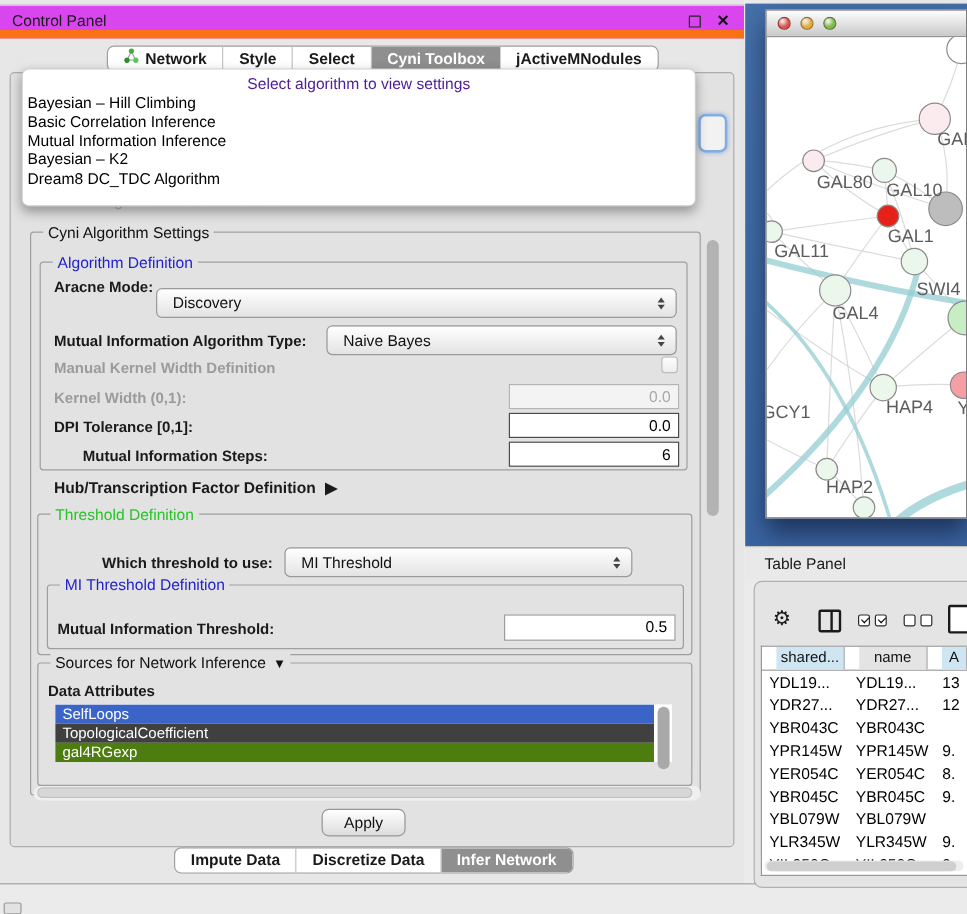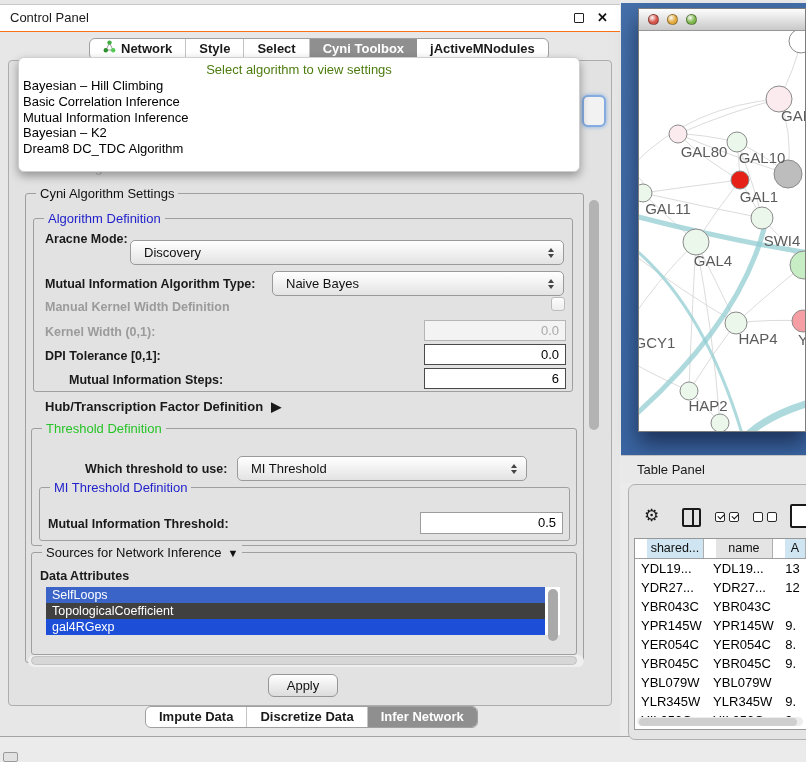--- a/index.html
+++ b/index.html
@@ -2,21 +2,21 @@
 <html><head>
 <meta charset="utf-8">
 <style>
   * { margin:0; padding:0; box-sizing:border-box; }
   html,body { width:806px; height:762px; }
   body { position:relative; background:#ebebeb; font-family:"Liberation Sans",sans-serif; overflow:hidden; color:#111; }
   .abs { position:absolute; }
 
   
   #control-panel { left:0; top:0; width:620px; height:737px; background:#e7e7e7; }
-  #cp-header { left:0; top:4px; width:620px; height:28px; background:#ffffff; border-top:1px solid #c9c9c9; border-bottom:1px solid #f97316; }
+  #cp-header { left:0; top:4px; width:620px; height:28px; background:#d946ef; border-top:1px solid #c9c9c9; border-bottom:7px solid #f97316; }
   #cp-title { position:absolute; left:10px; top:0; line-height:26px; font-size:13px; color:#1a1a1a; }
   #cp-float { position:absolute; right:36px; top:8px; width:10px; height:10px; border:1.5px solid #222; border-radius:1px; }
   #cp-close { position:absolute; right:12px; top:0; line-height:26px; font-size:13px; font-weight:bold; color:#111; }
 
   .tabbar { display:flex; height:22px; border:1px solid #a0a0a0; border-radius:6px; background:#fff; overflow:hidden; }
   .tab { display:flex; align-items:center; gap:5px; padding:0 13px; font-size:13px; font-weight:600; color:#1a1a1a; border-right:1px solid #c4c4c4; line-height:20px; white-space:nowrap; }
   .tab:last-child { border-right:none; }
   .tab.sel { background:#8f8f8f; color:#fff; border-right:none; }
   #top-tabbar { left:89px; top:38px; }
   #bottom-tabbar { left:145px; top:706px; }
@@ -40,21 +40,21 @@
   .stepper .dn { border-top:4px solid #444; }
 
   .tfield { position:absolute; background:#fff; border:1px solid #9c9c9c; font-size:13px; text-align:right; padding:0 6px; line-height:19px; color:#000; }
   .tfield.dark { border:1.5px solid #4a4a4a; }
   .tfield.dis { background:#f3f3f3; border:1px solid #b5b5b5; color:#a8a8a8; }
 
   .checkbox { position:absolute; width:14px; height:14px; border:1px solid #bdbdbd; border-radius:3px; background:linear-gradient(#fdfdfd,#ededed); }
 
   
   #algo-popup { left:18px; top:57px; width:562px; height:115px; background:#fff; border:1px solid #cfcfcf; border-radius:6px; box-shadow:0 4px 10px rgba(0,0,0,.35); z-index:10; padding-top:3px; }
-  #algo-placeholder { text-align:center; font-size:13px; color:#4d7c0f; height:17px; line-height:17px; }
+  #algo-placeholder { text-align:center; font-size:13px; color:#4c1d95; height:17px; line-height:17px; }
   .algo-item { font-size:13px; color:#000; line-height:15.8px; padding-left:4px; white-space:nowrap; }
   .algo-item.sel { font-weight:bold; }
   #focus-fragment { left:582px; top:95px; width:24px; height:32px; border:2px solid #84ace0; border-radius:6px; background:#f2f2f2; box-shadow:0 0 4px #84ace0; z-index:3; }
   #hidden-under-text { left:95px; top:160px; font-size:13.5px; color:#b6b6b6; z-index:2; white-space:nowrap; }
 
   
   .vthumb { position:absolute; background:#b3b3b3; border-radius:5px; }
   .hscroll { position:absolute; background:#efefef; border-radius:6px; }
   .hthumb { position:absolute; background:#d7d7d7; border-radius:5px; border:1px solid #c2c2c2; }
 
@@ -208,21 +208,21 @@
   <div class="flabel" style="left:48px;top:517px;z-index:2;">Mutual Information Threshold:</div>
   <div class="tfield" style="left:420px;top:512px;width:143px;height:22px;z-index:2;">0.5</div>
 
   <div class="group" style="left:31px;top:552px;width:546px;height:103px;">
     <span class="legend"><span>Sources for Network Inference</span><span id="sources-arrow">▼</span></span>
   </div>
   <div class="flabel" style="left:40px;top:569px;z-index:2;">Data Attributes</div>
   <div id="attr-list">
       <div class="attr-item" style="background: rgb(58, 100, 200);">SelfLoops</div>
       <div class="attr-item" style="background: #404040;">TopologicalCoefficient</div>
-      <div class="attr-item" style="background: #1d4ed8;">gal4RGexp</div>
+      <div class="attr-item" style="background: #4d7c0f;">gal4RGexp</div>
     </div>
   <div id="attr-scroll-thumb" class="abs"></div>
 
   <div class="hscroll" style="left:28px;top:655px;width:556px;height:12px;z-index:2;">
     <div class="hthumb" style="left:3px;top:1px;width:546px;height:9px;"></div>
   </div>
 
   <div id="apply-btn" class="abs">Apply</div>
 
   <div id="bottom-tabbar" class="tabbar abs">

